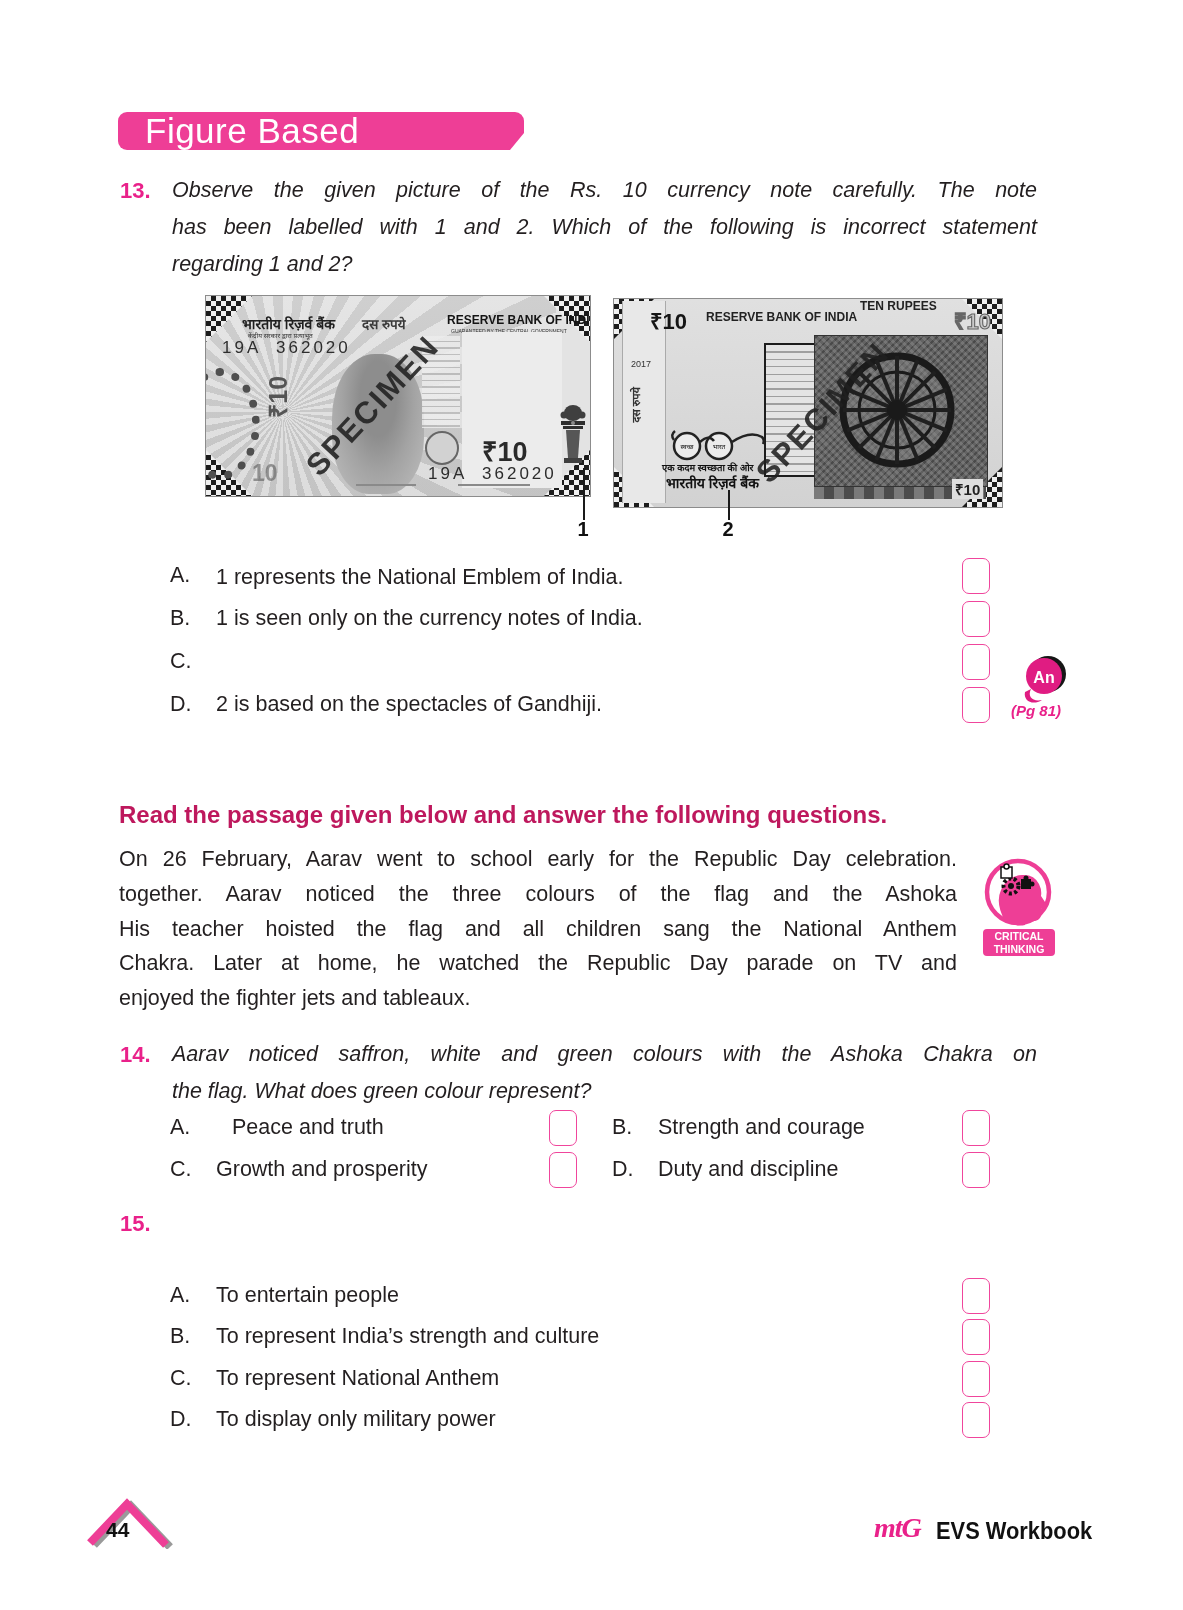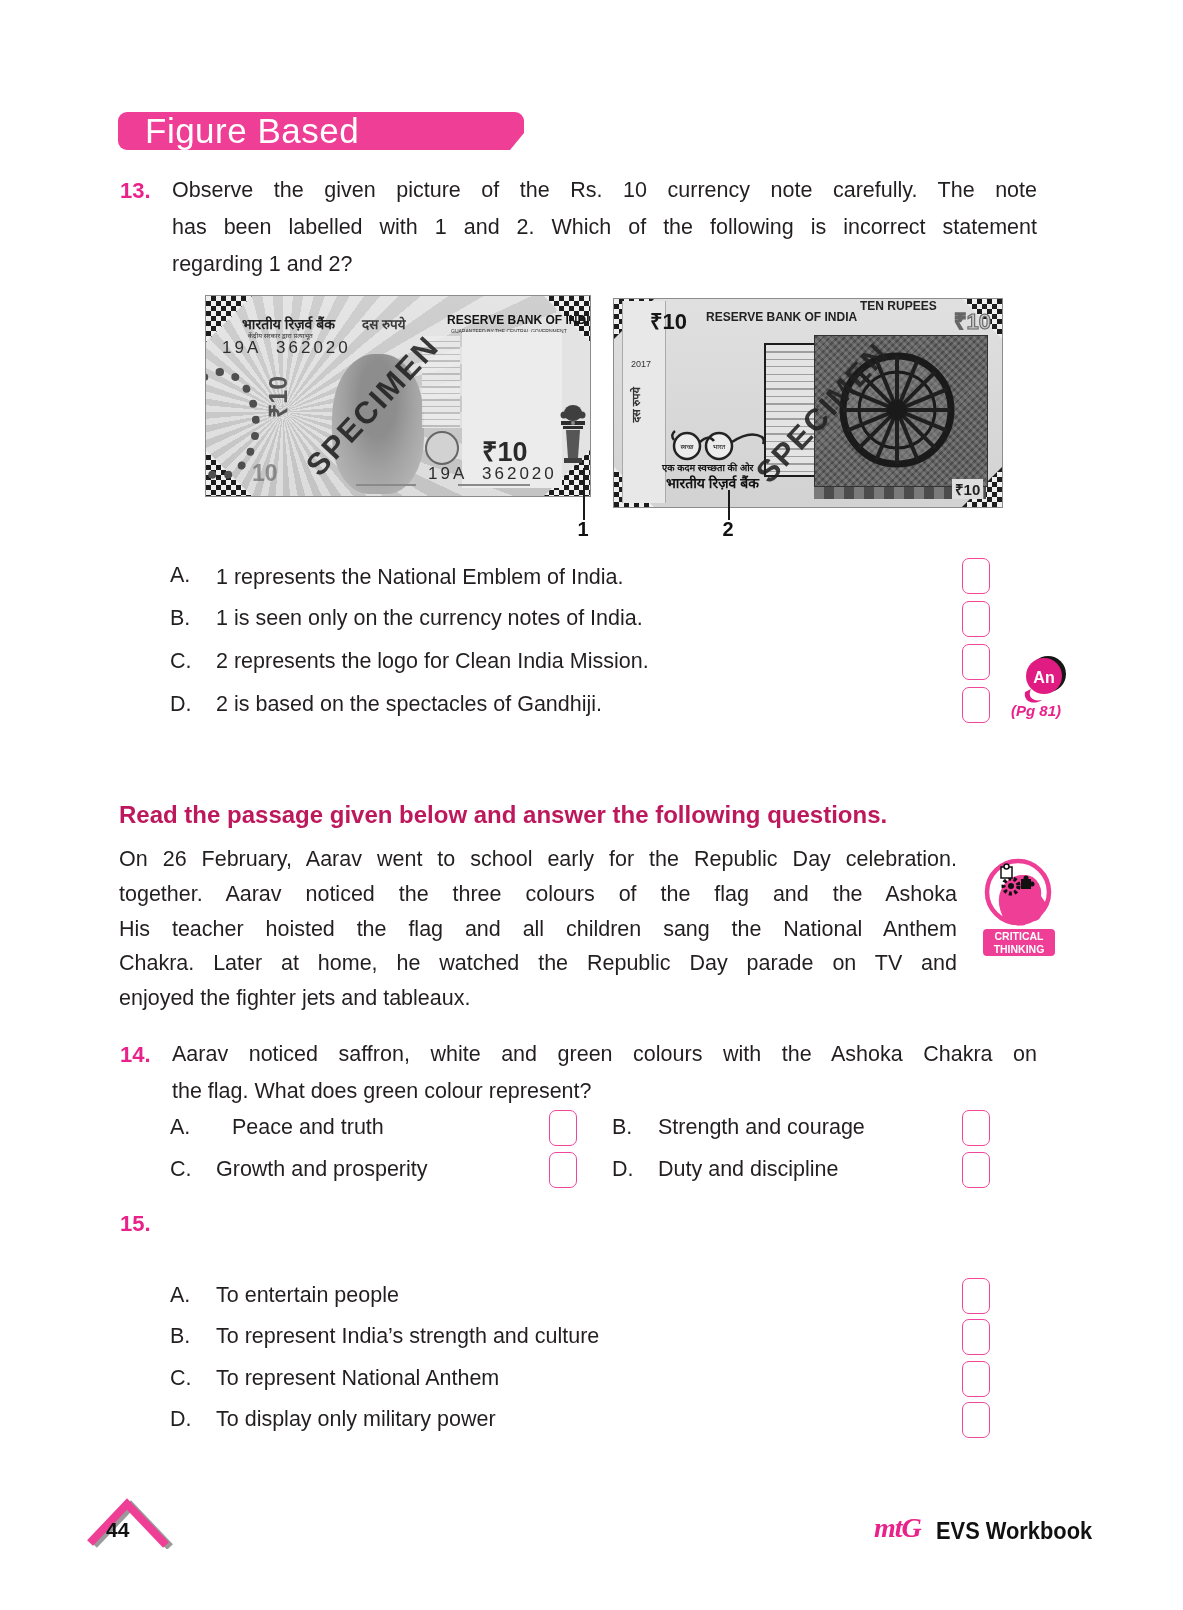--- a/index.html
+++ b/index.html
@@ -5,21 +5,21 @@
   html,body{margin:0;padding:0;background:#fff;}
   .page{position:relative;width:1183px;height:1610px;background:#ffffff;
         font-family:"Liberation Sans", sans-serif;color:#231f20;overflow:hidden;}
   .abs{position:absolute;}
   
   .badge{position:absolute;height:38px;line-height:38px;background:#ee3e96;color:#fff;
          font-weight:normal;font-size:35px;letter-spacing:.5px;padding:0 27px;
          border-radius:9px;clip-path:polygon(0 0,100% 0,100% 55%,calc(100% - 14px) 100%,0 100%);}
   
   .qnum{position:absolute;font-weight:bold;font-size:22px;color:#e9218a;line-height:37px;}
-  .qtext{position:absolute;font-size:21.5px;line-height:37px;}
+  .qtext{position:absolute;font-size:21.5px;line-height:37px;font-style:italic;}
   .jl{text-align:justify;text-align-last:justify;}
   .optletter,.opttext{position:absolute;font-size:21.5px;line-height:26px;white-space:nowrap;}
   .cbx{position:absolute;width:26px;height:34px;border:1.6px solid #f0459c;border-radius:7px;background:#fff;}
   .figlabel{position:absolute;width:18px;text-align:center;font-weight:bold;font-size:20px;color:#111;}
   .leader{position:absolute;width:2px;background:#1a1a1a;}
   .pgref{position:absolute;text-align:center;font-size:15px;font-style:italic;color:#e9218a;font-weight:bold;}
   
   .instruction{position:absolute;font-size:24px;font-weight:bold;color:#be185d;white-space:nowrap;}
   .passage{position:absolute;font-size:21.5px;line-height:34.8px;}
   
@@ -151,21 +151,20 @@
   <div class="figlabel" style="left:574px;top:518px">1</div>
   <div class="figlabel" style="left:719px;top:518px">2</div>
 
   <div class="optletter" style="left:170px;top:562px">A.</div>
   <div class="opttext" style="left:216px;top:564px">1 represents the National Emblem of India.</div>
   <div class="cbx" style="left:962px;top:558px"></div>
   <div class="optletter" style="left:170px;top:605px">B.</div>
   <div class="opttext" style="left:216px;top:605px">1 is seen only on the currency notes of India.</div>
   <div class="cbx" style="left:962px;top:601px"></div>
   <div class="optletter" style="left:170px;top:648px">C.</div>
-  <div class="opttext" style="left:216px;top:648px">2 represents the logo for Clean India Mission.</div>
   <div class="cbx" style="left:962px;top:644px"></div>
   <div class="optletter" style="left:170px;top:691px">D.</div>
   <div class="opttext" style="left:216px;top:691px">2 is based on the spectacles of Gandhiji.</div>
   <div class="cbx" style="left:962px;top:687px"></div>
 
   <svg class="abs" style="left:1018px;top:652px" width="52" height="56" viewBox="0 0 52 56">
     <circle cx="30" cy="22" r="18" fill="#161616"></circle>
     <circle cx="26" cy="24" r="18" fill="#e01c82"></circle>
     <path d="M13 37 C9 45 15 50 24 48 C15 54 5 49 7 40 Z" fill="#e01c82"></path>
     <text x="26" y="31" font-size="16" font-weight="bold" fill="#fff" text-anchor="middle">An</text>

